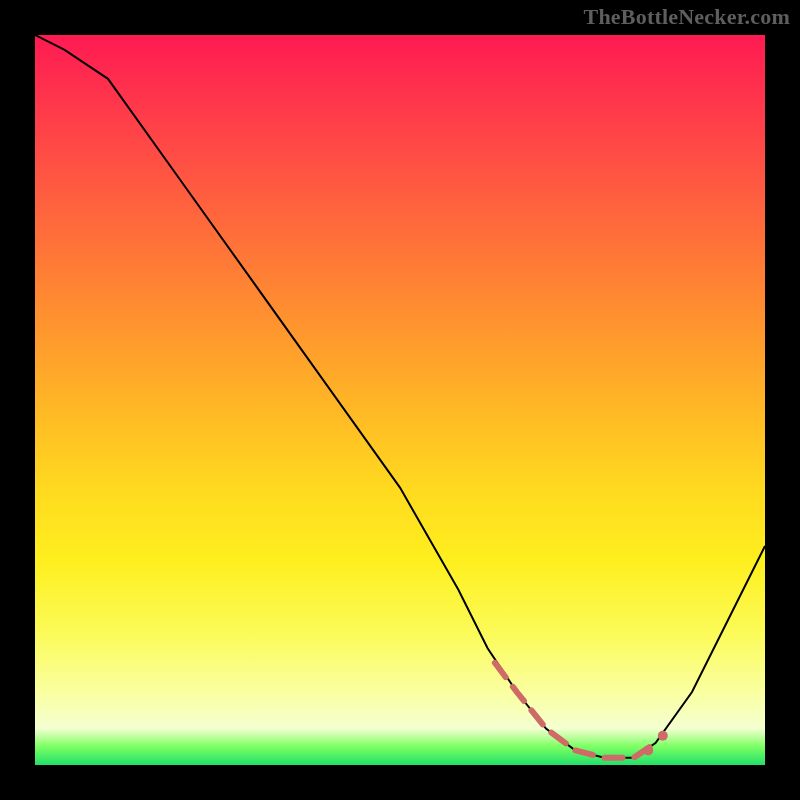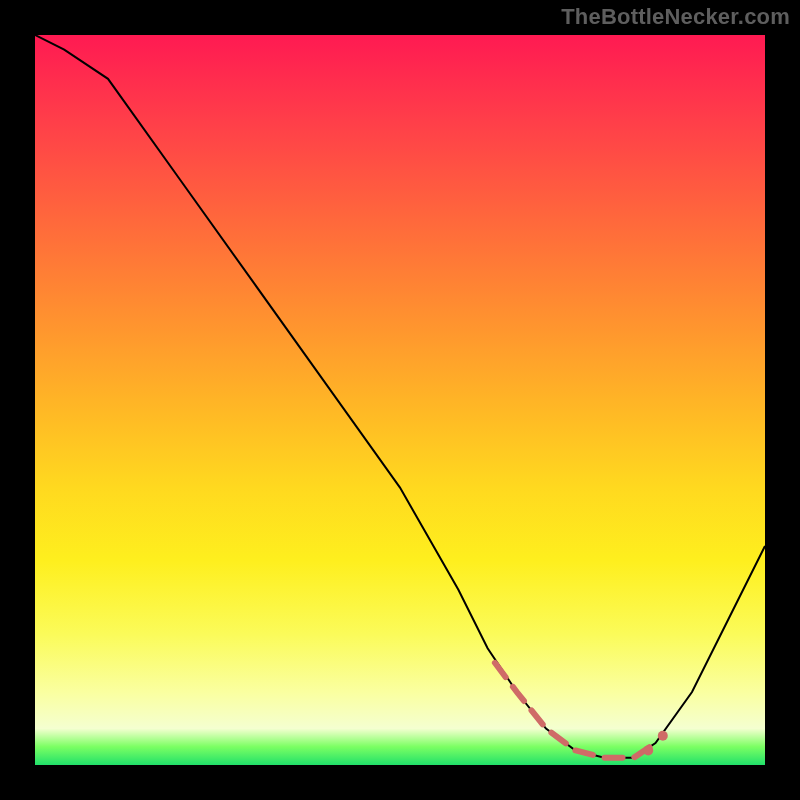--- a/index.html
+++ b/index.html
@@ -19,20 +19,21 @@
   }
   .watermark {
     position: absolute;
     top: 4px;
     right: 10px;
     color: #5e5e5e;
     font-size: 22px;
     font-weight: 600;
     letter-spacing: 0.2px;
     z-index: 10;
+    font-family: Liberation Serif, serif;
   }
   .plot-area {
     position: absolute;
     left: 35px;
     top: 35px;
     width: 730px;
     height: 730px;
     background: linear-gradient(
       to bottom,
       #ff1a52 0%,

